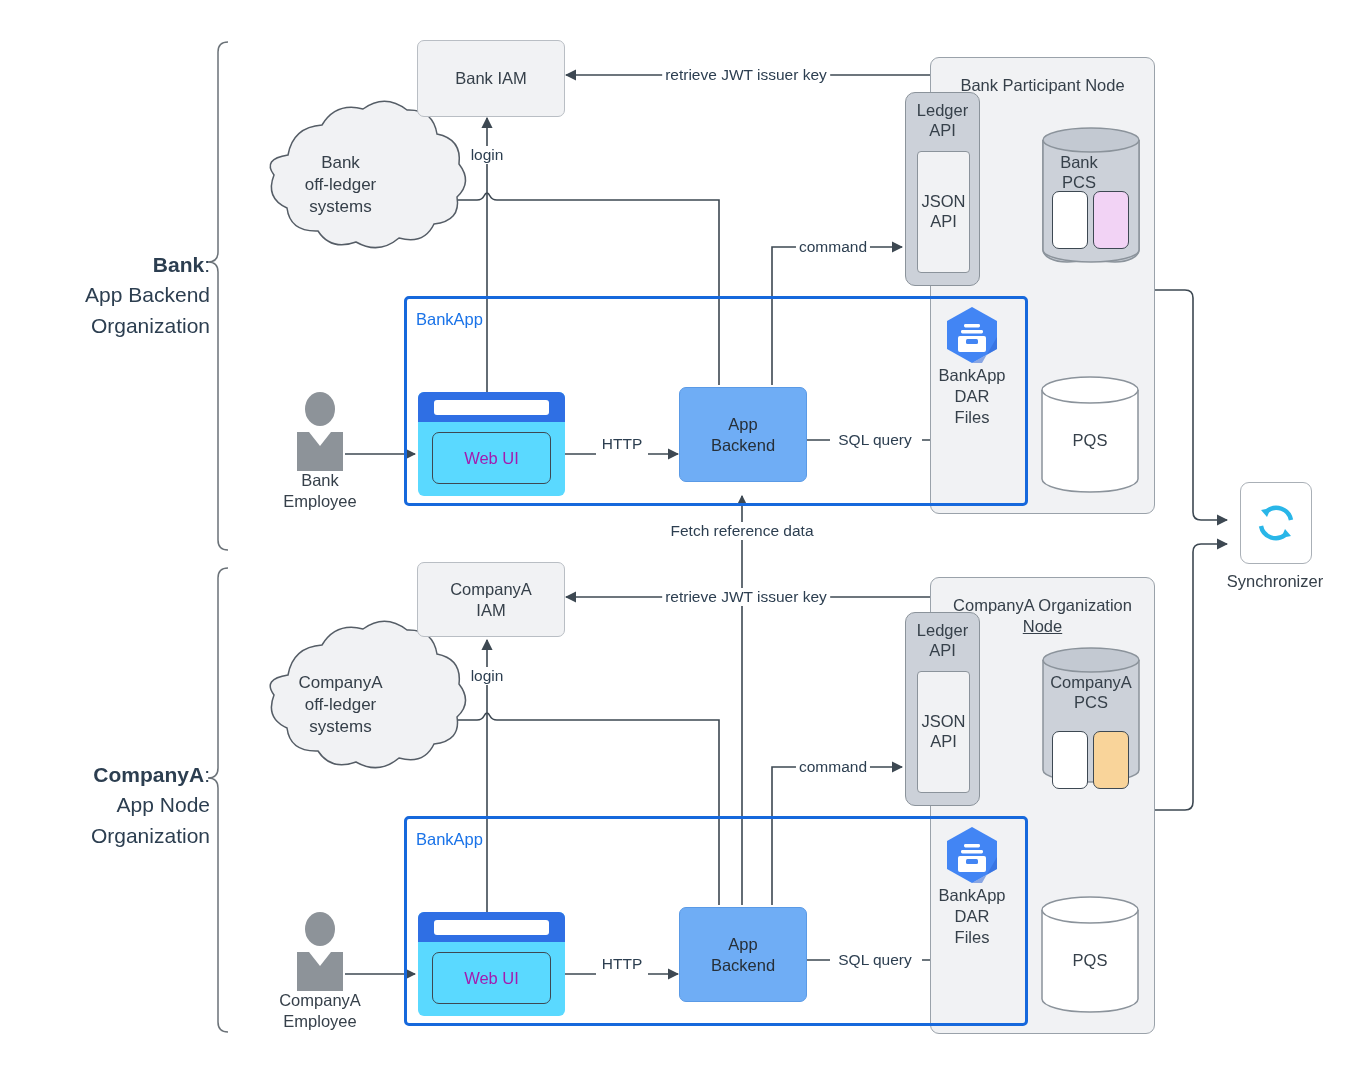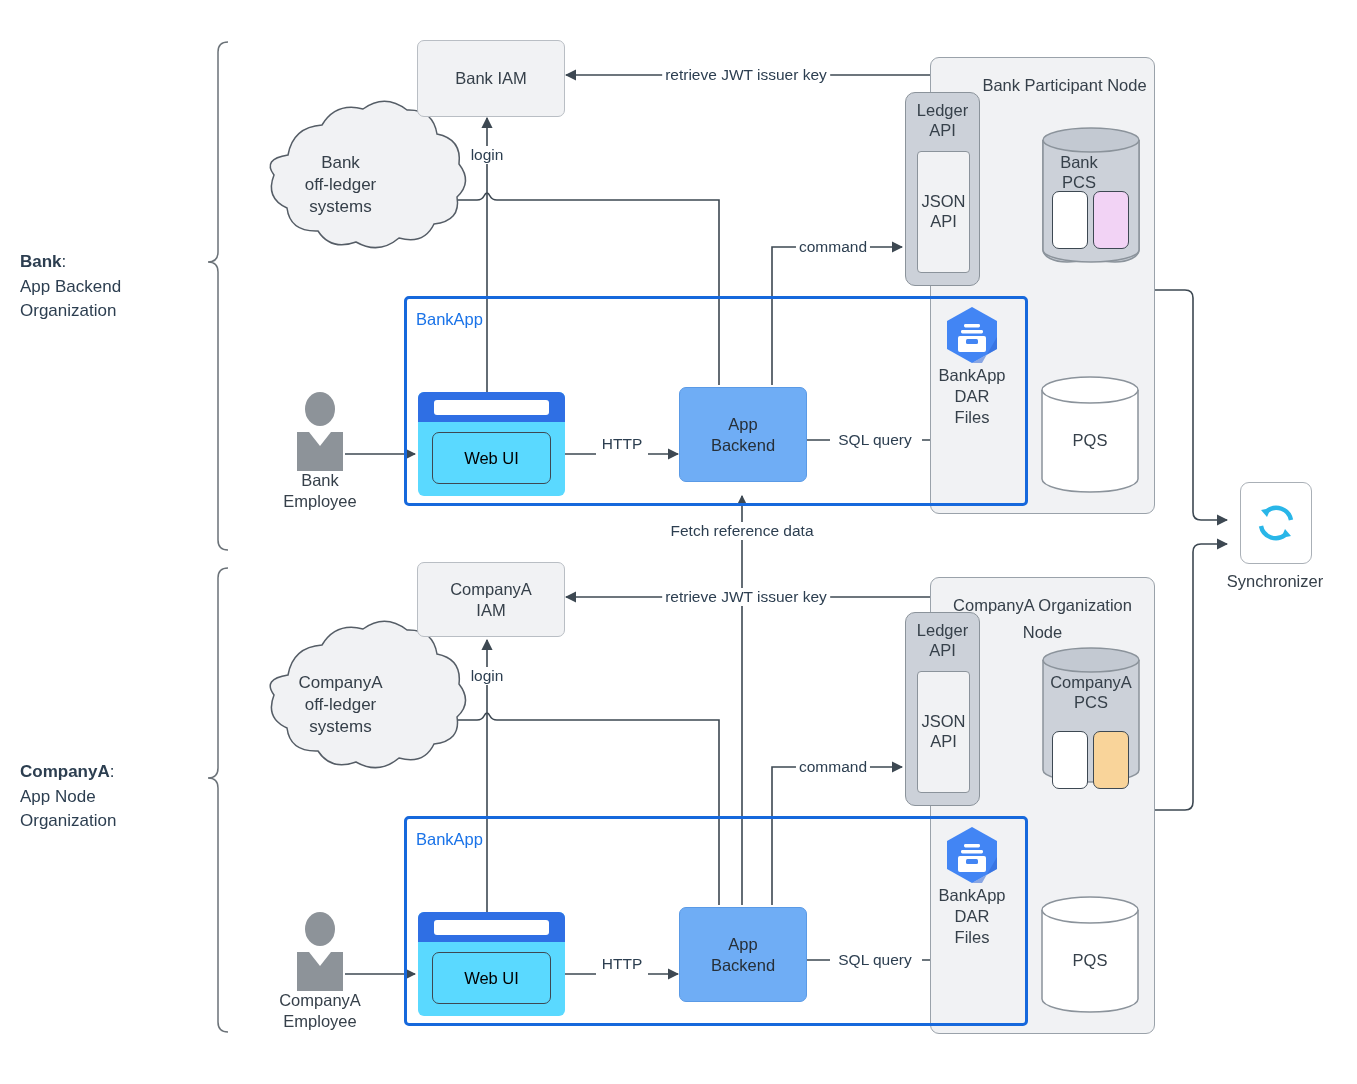--- a/index.html
+++ b/index.html
@@ -23,25 +23,25 @@
   .appbox{position:absolute;border:3px solid #1668dc;border-radius:5px;background:transparent;}
   .appbox-label{position:absolute;color:#1a73e8;font-size:16.5px;}
   
   .backend{background:#6fadf5;border:1px solid #5a9ae6;border-radius:7px;font-size:16.5px;color:#262f38;}
   
   .browser{position:absolute;background:#5ad9ff;border-radius:6px;overflow:hidden;}
   .browser-bar{position:absolute;left:0;top:0;right:0;height:30px;background:#2f6fe4;}
   .browser-url{position:absolute;left:16px;top:8px;right:16px;height:15px;background:#ffffff;border-radius:3px;}
   .browser-inner{position:absolute;left:14px;right:14px;top:40px;bottom:12px;background:#5ad9ff;
                  border:1.2px solid #3d4852;border-radius:7px;display:flex;align-items:center;
-                 justify-content:center;font-size:16.5px;color:#000000;}
+                 justify-content:center;font-size:16.5px;color:#a21caf;}
   
   .edgelabel{position:absolute;font-size:15.5px;color:#2c3e50;background:#ffffff;padding:0 3px;
              white-space:nowrap;transform:translate(-50%,-50%);}
-  .orglabel{position:absolute;font-size:17px;color:#2c3e50;text-align:left;line-height:1.45;}
+  .orglabel{position:absolute;font-size:21px;color:#2c3e50;text-align:right;line-height:1.45;}
   .orglabel b{font-weight:bold;}
   .cloudtext{position:absolute;width:100%;text-align:center;font-size:17px;color:#36404a;line-height:1.27;}
   .dbtext{position:absolute;width:100%;text-align:center;font-size:16.5px;color:#36404a;line-height:1.22;}
   .darlabel{position:absolute;width:100%;text-align:center;font-size:16.5px;color:#36404a;line-height:1.28;}
   .synclabel{position:absolute;font-size:16.5px;color:#36404a;text-align:center;transform:translateX(-50%);}
   .syncbox{position:absolute;background:#ffffff;border:1.4px solid #aab0b7;border-radius:9px;
            display:flex;align-items:center;justify-content:center;}
 </style>
 </head>
 <body>
@@ -125,21 +125,21 @@
     <span>Bank IAM</span>
   </div>
 
   <div style="position:absolute;left:248px;top:152px;width:185px;height:90px;">
     <div class="cloudtext" style="top:0;">Bank</div>
     <div class="cloudtext" style="top:22px;">off-ledger</div>
     <div class="cloudtext" style="top:44px;">systems</div>
   </div>
 
   <div class="panel" style="position:absolute;left:930px;top:57px;width:223px;height:455px;">
-    <div class="panel-title" style="top:17px;margin-left:22px;">Bank Participant Node</div>
+    <div class="panel-title" style="top:17px;">Bank Participant Node</div>
   </div>
 
   <div class="ledgerapi" style="position:absolute;left:905px;top:92px;width:73px;height:192px;">
     <div class="ledgerapi-label" style="top:8px;">Ledger</div>
     <div class="ledgerapi-label" style="top:28px;">API</div>
     <div class="jsonapi" style="left:11px;top:58px;width:51px;height:120px;flex-direction:column;">
       <span>JSON</span>
       <span>API</span>
     </div>
   </div>
@@ -228,21 +228,21 @@
   </div>
 
   <div style="position:absolute;left:248px;top:672px;width:185px;height:90px;">
     <div class="cloudtext" style="top:0;">CompanyA</div>
     <div class="cloudtext" style="top:22px;">off-ledger</div>
     <div class="cloudtext" style="top:44px;">systems</div>
   </div>
 
   <div class="panel" style="position:absolute;left:930px;top:577px;width:223px;height:455px;">
     <div class="panel-title" style="top:17px;">CompanyA Organization</div>
-    <div class="panel-title" style="top:44px;">Node</div>
+    <div class="panel-title" style="top:38px;text-decoration:underline;">Node</div>
   </div>
 
   <div class="ledgerapi" style="position:absolute;left:905px;top:612px;width:73px;height:192px;">
     <div class="ledgerapi-label" style="top:8px;">Ledger</div>
     <div class="ledgerapi-label" style="top:28px;">API</div>
     <div class="jsonapi" style="left:11px;top:58px;width:51px;height:120px;flex-direction:column;">
       <span>JSON</span>
       <span>API</span>
     </div>
   </div>

